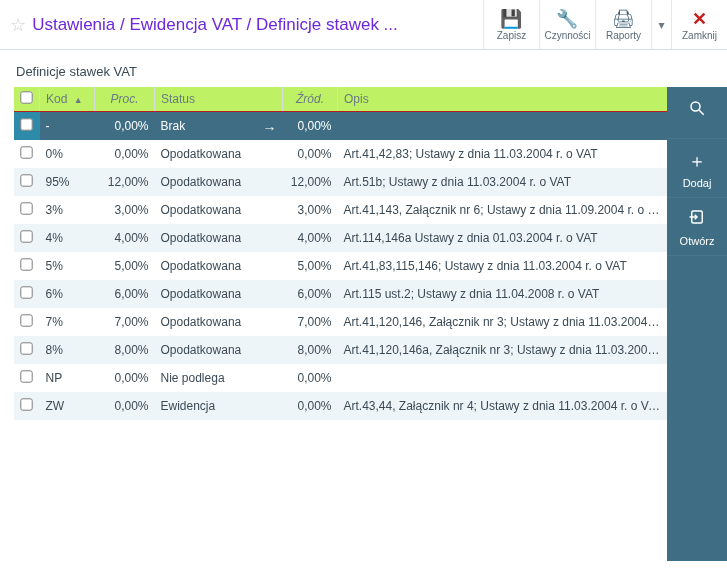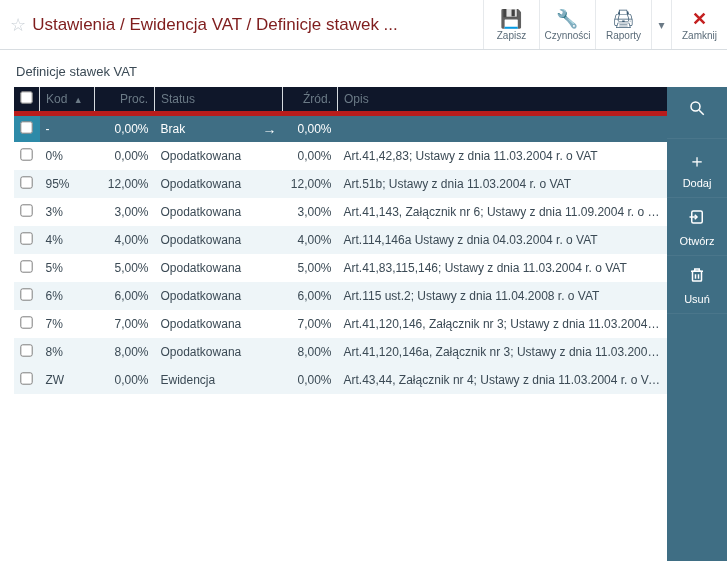--- a/index.html
+++ b/index.html
@@ -24,21 +24,21 @@
     padding-left:10px;
     height:100%;
   }
   .star {
     color:#c9d0d6;
     font-size:18px;
     margin-right:6px;
   }
   .breadcrumb {
     font-size:17px;
-    color:#7f1d1d;
+    color:#6d28d9;
     white-space:nowrap;
   }
   .tb-buttons { display:flex; height:100%; }
   .tb-btn {
     width:56px;
     height:100%;
     border-left:1px solid #e6e9ec;
     display:flex;
     flex-direction:column;
     align-items:center;
@@ -54,32 +54,32 @@
     border-left:1px solid #e6e9ec;
     display:flex; align-items:center; justify-content:center;
     color:#6b7a86; cursor:pointer;
   }
   
   .subheader { padding:14px 32px 8px 16px; font-size:13px; color:#3b4a55; }
   
   .grid-wrap { display:flex; padding:0 0 0 14px;}
   table { border-collapse:collapse; width:100%; }
   thead th {
-    background:#0f172a;
+    background:#bef264;
     border-right:1px solid #d6dbdf;
-    border-bottom:5px solid #b91c1c;
+    border-bottom:1px solid #b91c1c;
     font-weight:normal;
     color:#6b7a86;
     padding:4px 6px;
     text-align:left;
     font-size:12px;
     height:22px;
   }
   thead th:last-child { border-right:none; }
-  thead th.proc, thead th.zrod { text-align:right; }
+  thead th.proc, thead th.zrod { text-align:center;font-style:italic; }
   tbody td {
     padding:5px 6px;
     font-size:12px;
     border-bottom:0;
     height:28px;
     color:#3b4a55;
     white-space:nowrap;
     overflow:hidden;
     text-overflow:ellipsis;
   }
@@ -219,21 +219,21 @@
               <td class="status">Opodatkowana</td>
               <td class="zrod">3,00%</td>
               <td class="opis">Art.41,143, Załącznik nr 6; Ustawy z dnia 11.09.2004 r. o VAT</td>
             </tr>
             <tr class="odd">
               <td class="cb"><input type="checkbox" style=""></td>
               <td class="kod">4%</td>
               <td class="proc">4,00%</td>
               <td class="status">Opodatkowana</td>
               <td class="zrod">4,00%</td>
-              <td class="opis">Art.114,146a Ustawy z dnia 04.03.2004 r. o VAT</td>
+              <td class="opis">Art.114,146a Ustawy z dnia 01.03.2004 r. o VAT</td>
             </tr>
             <tr class="even">
               <td class="cb"><input type="checkbox" style=""></td>
               <td class="kod">5%</td>
               <td class="proc">5,00%</td>
               <td class="status">Opodatkowana</td>
               <td class="zrod">5,00%</td>
               <td class="opis">Art.41,83,115,146; Ustawy z dnia 11.03.2004 r. o VAT</td>
             </tr>
             <tr class="odd">
@@ -252,20 +252,28 @@
               <td class="zrod">7,00%</td>
               <td class="opis">Art.41,120,146, Załącznik nr 3; Ustawy z dnia 11.03.2004 r. ..</td>
             </tr>
             <tr class="odd">
               <td class="cb"><input type="checkbox" style=""></td>
               <td class="kod">8%</td>
               <td class="proc">8,00%</td>
               <td class="status">Opodatkowana</td>
               <td class="zrod">8,00%</td>
               <td class="opis">Art.41,120,146a, Załącznik nr 3; Ustawy z dnia 11.03.2004 r...</td>
+            </tr>
+            <tr class="even">
+              <td class="cb"><input type="checkbox" style=""></td>
+              <td class="kod">NP</td>
+              <td class="proc">0,00%</td>
+              <td class="status">Nie podlega</td>
+              <td class="zrod">0,00%</td>
+              <td class="opis"></td>
             </tr>
             <tr class="odd">
               <td class="cb"><input type="checkbox" style=""></td>
               <td class="kod">ZW</td>
               <td class="proc">0,00%</td>
               <td class="status">Ewidencja</td>
               <td class="zrod">0,00%</td>
               <td class="opis">Art.43,44, Załącznik nr 4; Ustawy z dnia 11.03.2004 r. o VAT</td>
             </tr>
           </tbody>
@@ -289,27 +297,15 @@
       <div class="sp-btn">
         <span class="icn">
           <svg width="18" height="18" viewBox="0 0 24 24" fill="none" stroke="#fff" stroke-width="2">
               <rect x="5" y="4" width="14" height="16" rx="2"></rect>
               <path d="M2 12h10"></path>
               <path d="M9 9l3 3-3 3"></path>
             </svg>
         </span>
         <span>Otwórz</span>
       </div>
-      <div class="sp-btn">
-        <span class="icn">
-          <svg width="18" height="18" viewBox="0 0 24 24" fill="none" stroke="#fff" stroke-width="2">
-              <path d="M4 7h16"></path>
-              <path d="M9 7V4h6v3"></path>
-              <rect x="6" y="7" width="12" height="13" rx="1"></rect>
-              <line x1="10" y1="11" x2="10" y2="17"></line>
-              <line x1="14" y1="11" x2="14" y2="17"></line>
-            </svg>
-        </span>
-        <span>Usuń</span>
-      </div>
     </div>
   </div>
 </div>
 
 </body></html>

